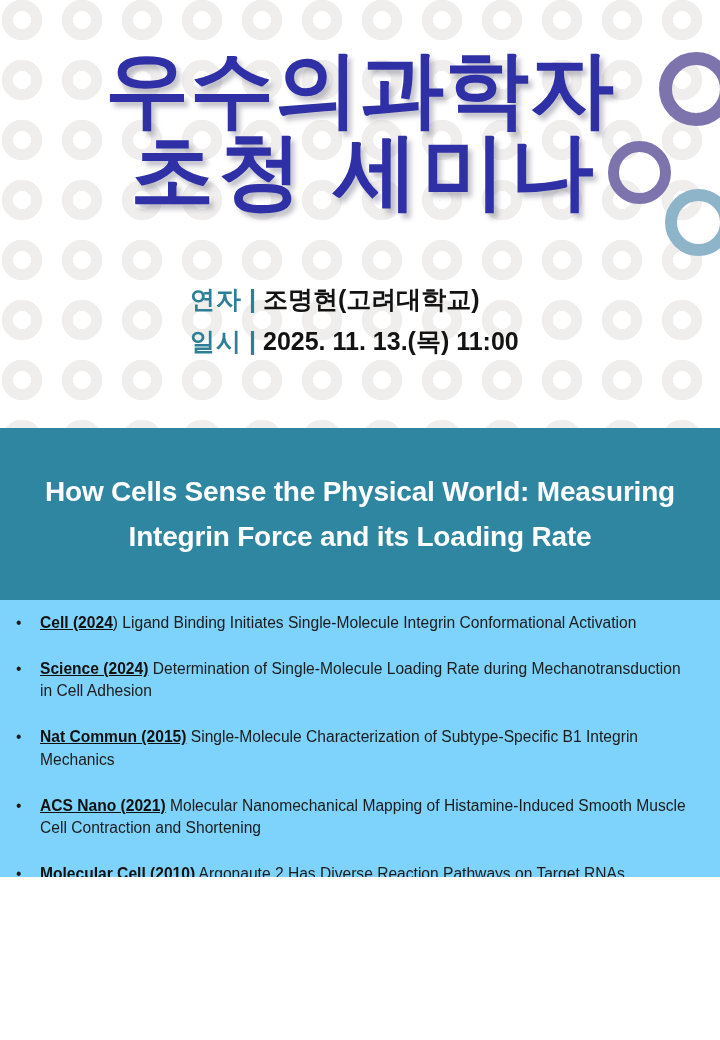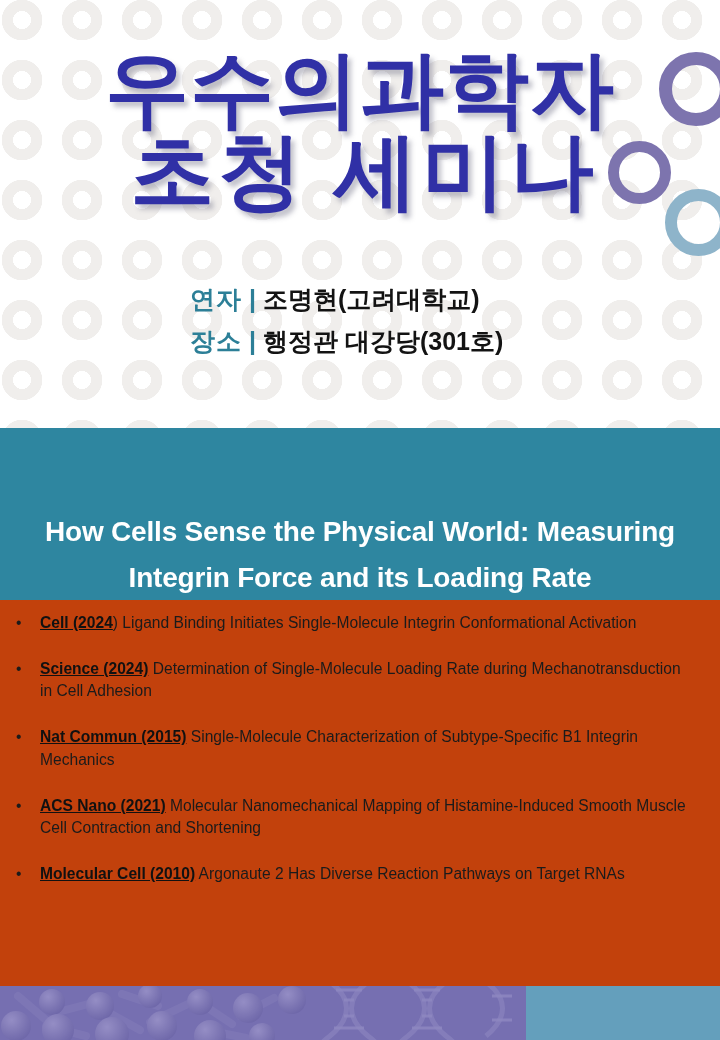--- a/index.html
+++ b/index.html
@@ -7,23 +7,23 @@
     padding: 0;
     background: #ffffff;
   }
   body {
     font-family: "Liberation Sans", sans-serif;
   }
 
   .poster {
     position: relative;
     width: 720px;
-    height: 1040px;
+    height: 877px;
     overflow: hidden;
-    background: #c2410c;
+    background: #7dd3fc;
   }
 
   
   .hero {
     position: absolute;
     left: 0;
     top: 0;
     width: 720px;
     height: 428px;
     background-color: #ffffff;
@@ -123,21 +123,21 @@
 
   
   .banner {
     position: absolute;
     left: 0;
     top: 428px;
     width: 720px;
     height: 172px;
     background: #2e86a0;
     display: flex;
-    align-items: flex-end;
+    align-items: center;
     justify-content: center;
   }
   .banner-title {
     width: 680px;
     text-align: center;
     color: #ffffff;
     font-size: 28px;
     font-weight: bold;
     line-height: 1.62;
     letter-spacing: -0.2px;
@@ -231,24 +231,24 @@
       <span class="line2">초청 세미나</span>
     </div>
 
     <div class="info-block">
       <div class="info-inner">
 
         <div class="info-row">
           <span class="info-label">연자</span><span class="info-sep">|</span><span class="info-value">조명현(고려대학교)</span>
         </div>
 
-
         <div class="info-row">
-          <span class="info-label">장소</span><span class="info-sep">|</span><span class="info-value">행정관 대강당(301호)</span>
+          <span class="info-label">일시</span><span class="info-sep">|</span><span class="info-value">2025. 11. 13.(목) 11:00</span>
         </div>
+
 
       </div>
     </div>
   </div>
 
   <div class="banner">
     <div class="banner-title">How Cells Sense the Physical World: Measuring Integrin Force and its Loading Rate</div>
   </div>
 
   <div class="pubs">

